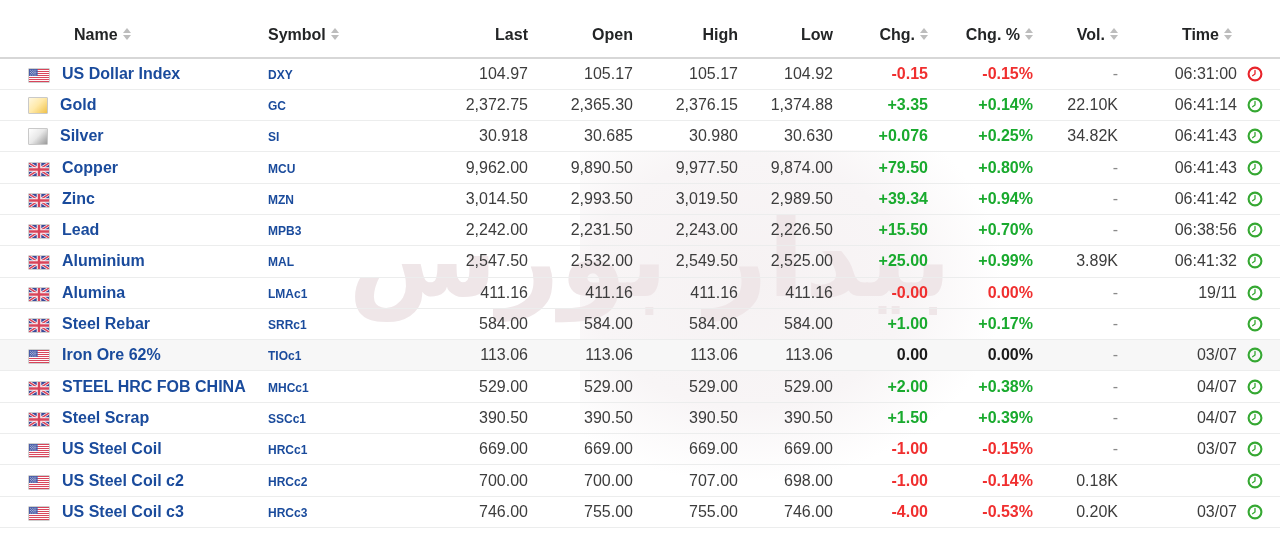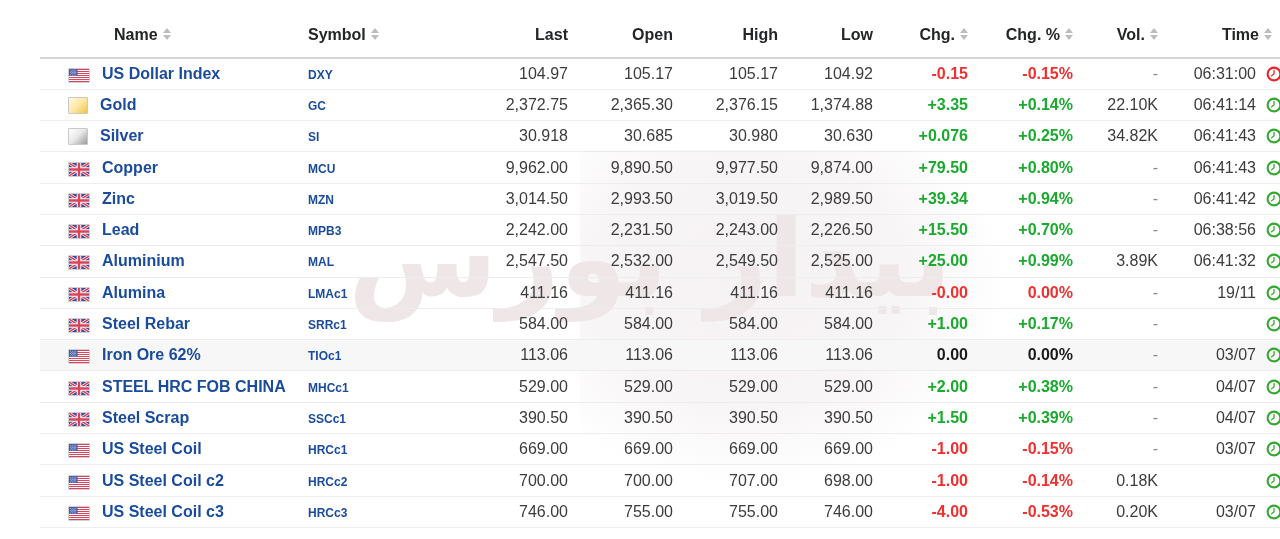--- a/index.html
+++ b/index.html
@@ -55,21 +55,20 @@
     width: 420px;
     height: 330px;
     background: radial-gradient(ellipse at 40% 40%, #f6f2f3 0%, #f8f5f6 45%, rgba(255,255,255,0) 72%);
   }
 
   
   #quote-table-wrap {
     position: relative;
     z-index: 1;
     padding: 0;
-    margin-left: 40px;
   }
   table.quote-table {
     width: 1280px;
     border-collapse: collapse;
     table-layout: fixed;
   }
 
   thead th {
     font-size: 16px;
     font-weight: 700;
@@ -153,21 +152,21 @@
   td.cell-num { text-align: right; }
   td.cell-time {
     text-align: right;
     padding-right: 0;
   }
   .time-wrap {
     display: flex;
     align-items: center;
     justify-content: flex-end;
     gap: 10px;
-    padding-right: 38px;
+    padding-right: 17px;
   }
   .up-val   { color: #19aa2e; font-weight: 700; }
   .down-val { color: #f02f2f; font-weight: 700; }
   .flat-val { color: #1a1a1a; font-weight: 700; }
   .dash     { color: #8a8a8a; }
 
   
   .flag {
     width: 22px;
     height: 15px;

